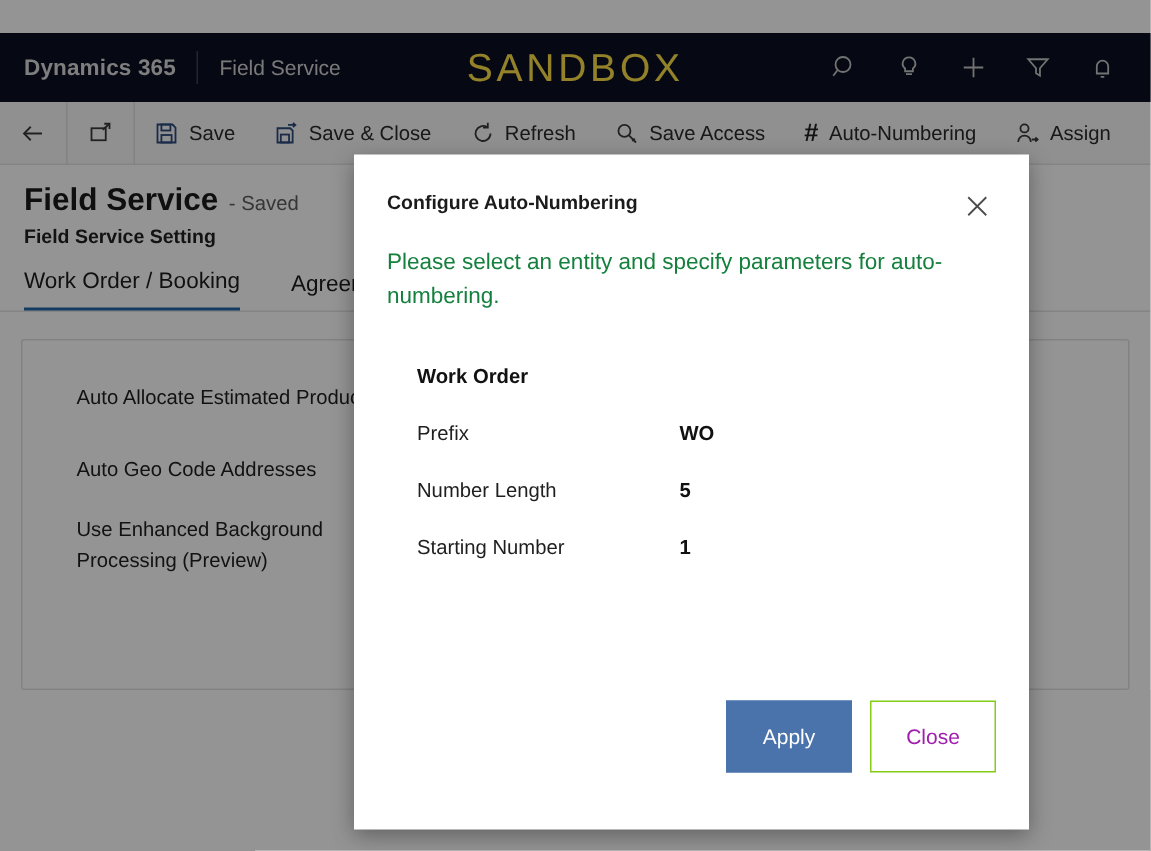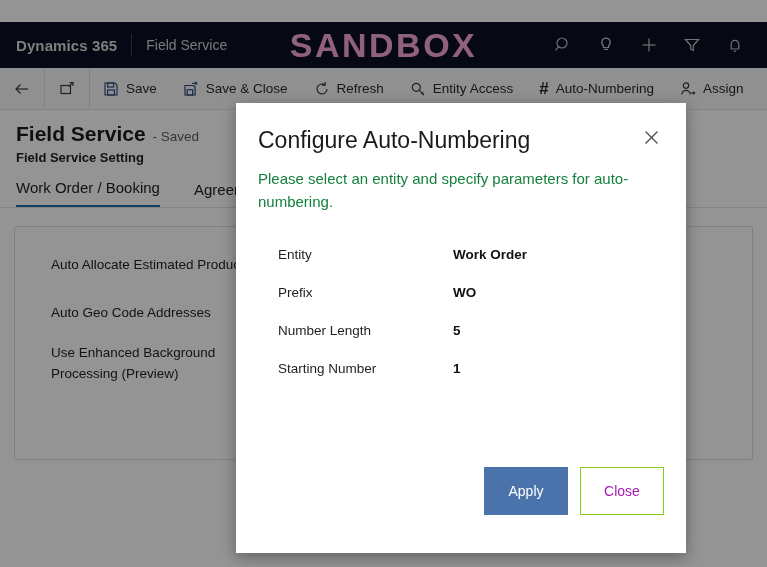--- a/index.html
+++ b/index.html
@@ -32,22 +32,22 @@
     padding-left: 16px; letter-spacing: .1px;
   }
   .brand-sep {
     width: 1px; height: 22px; background: #3c4258;
     margin: 0 14px;
   }
   .app-name { font-size: 14px; color: #d2d2d2; }
   .sandbox {
     position: absolute; left: 0; right: 0; top: 0; bottom: 0;
     display: flex; align-items: center; justify-content: center;
-    font-size: 34px; letter-spacing: 2.5px; color: #f9a8d4;
-    font-weight: 700; pointer-events: none;
+    font-size: 26px; letter-spacing: 2.5px; color: #fde047;
+    font-weight: 400; pointer-events: none;
   }
   .nav-icons {
     margin-left: auto; display: flex; align-items: center;
     gap: 23px; padding-right: 22px; position: relative; z-index: 2;
   }
   .nav-icons .ico { width: 20px; height: 20px; display: block; }
   .nav-icons .ico svg { display:block; }
 
   
   .cmdbar {
@@ -119,21 +119,21 @@
     width: 450px; height: 450px;
     background: #ffffff;
     z-index: 100;
     box-shadow: 0 4px 14px rgba(0,0,0,.35);
     display: flex; flex-direction: column;
   }
   .modal-head {
     padding: 24px 22px 0 22px;
     display: flex; align-items: flex-start;
   }
-  .modal-title { font-size: 23px; color: #1b1b1b; font-weight: 400; flex: 1; }
+  .modal-title { font-size: 13px; color: #1b1b1b; font-weight: 700; flex: 1; }
   .modal-close {
     width: 26px; height: 26px; margin-top: -3px;
     display: flex; align-items: center; justify-content: center;
     color: #4a4a4a;
   }
   .modal-desc {
     padding: 14px 26px 0 22px;
     font-size: 15px; color: #15803d; line-height: 1.5;
   }
   .modal-body { padding: 22px 22px 0 42px; flex: 1; }
@@ -246,21 +246,21 @@
     </div>
 
     <div class="cmd-btn">
       <span class="gl">
         <svg width="16" height="16" viewBox="0 0 16 16" fill="none" stroke="#3a3a3a" stroke-width="1.2">
           <circle cx="6.3" cy="6.3" r="4"></circle>
             <line x1="9.3" y1="9.3" x2="14" y2="14"></line>
             <line x1="11.5" y1="13" x2="13.2" y2="11.4"></line>
         </svg>
       </span>
-      <span>Entity Access</span>
+      <span>Save Access</span>
     </div>
 
     <div class="cmd-btn">
       <span class="hashgl">#</span>
       <span>Auto-Numbering</span>
     </div>
 
     <div class="cmd-btn">
       <span class="gl">
         <svg width="16" height="16" viewBox="0 0 16 16" fill="none" stroke="#3a3a3a" stroke-width="1.2">
@@ -333,21 +333,20 @@
           <line x1="1.5" y1="1.5" x2="13.5" y2="13.5"></line>
             <line x1="13.5" y1="1.5" x2="1.5" y2="13.5"></line>
         </svg>
       </div>
     </div>
 
     <div class="modal-desc">Please select an entity and specify parameters for auto-numbering.</div>
 
     <div class="modal-body">
       <div class="frow">
-        <div class="flabel">Entity</div>
         <div class="fvalue">Work Order</div>
       </div>
       <div class="frow">
         <div class="flabel">Prefix</div>
         <div class="fvalue">WO</div>
       </div>
       <div class="frow">
         <div class="flabel">Number Length</div>
         <div class="fvalue">5</div>
       </div>

